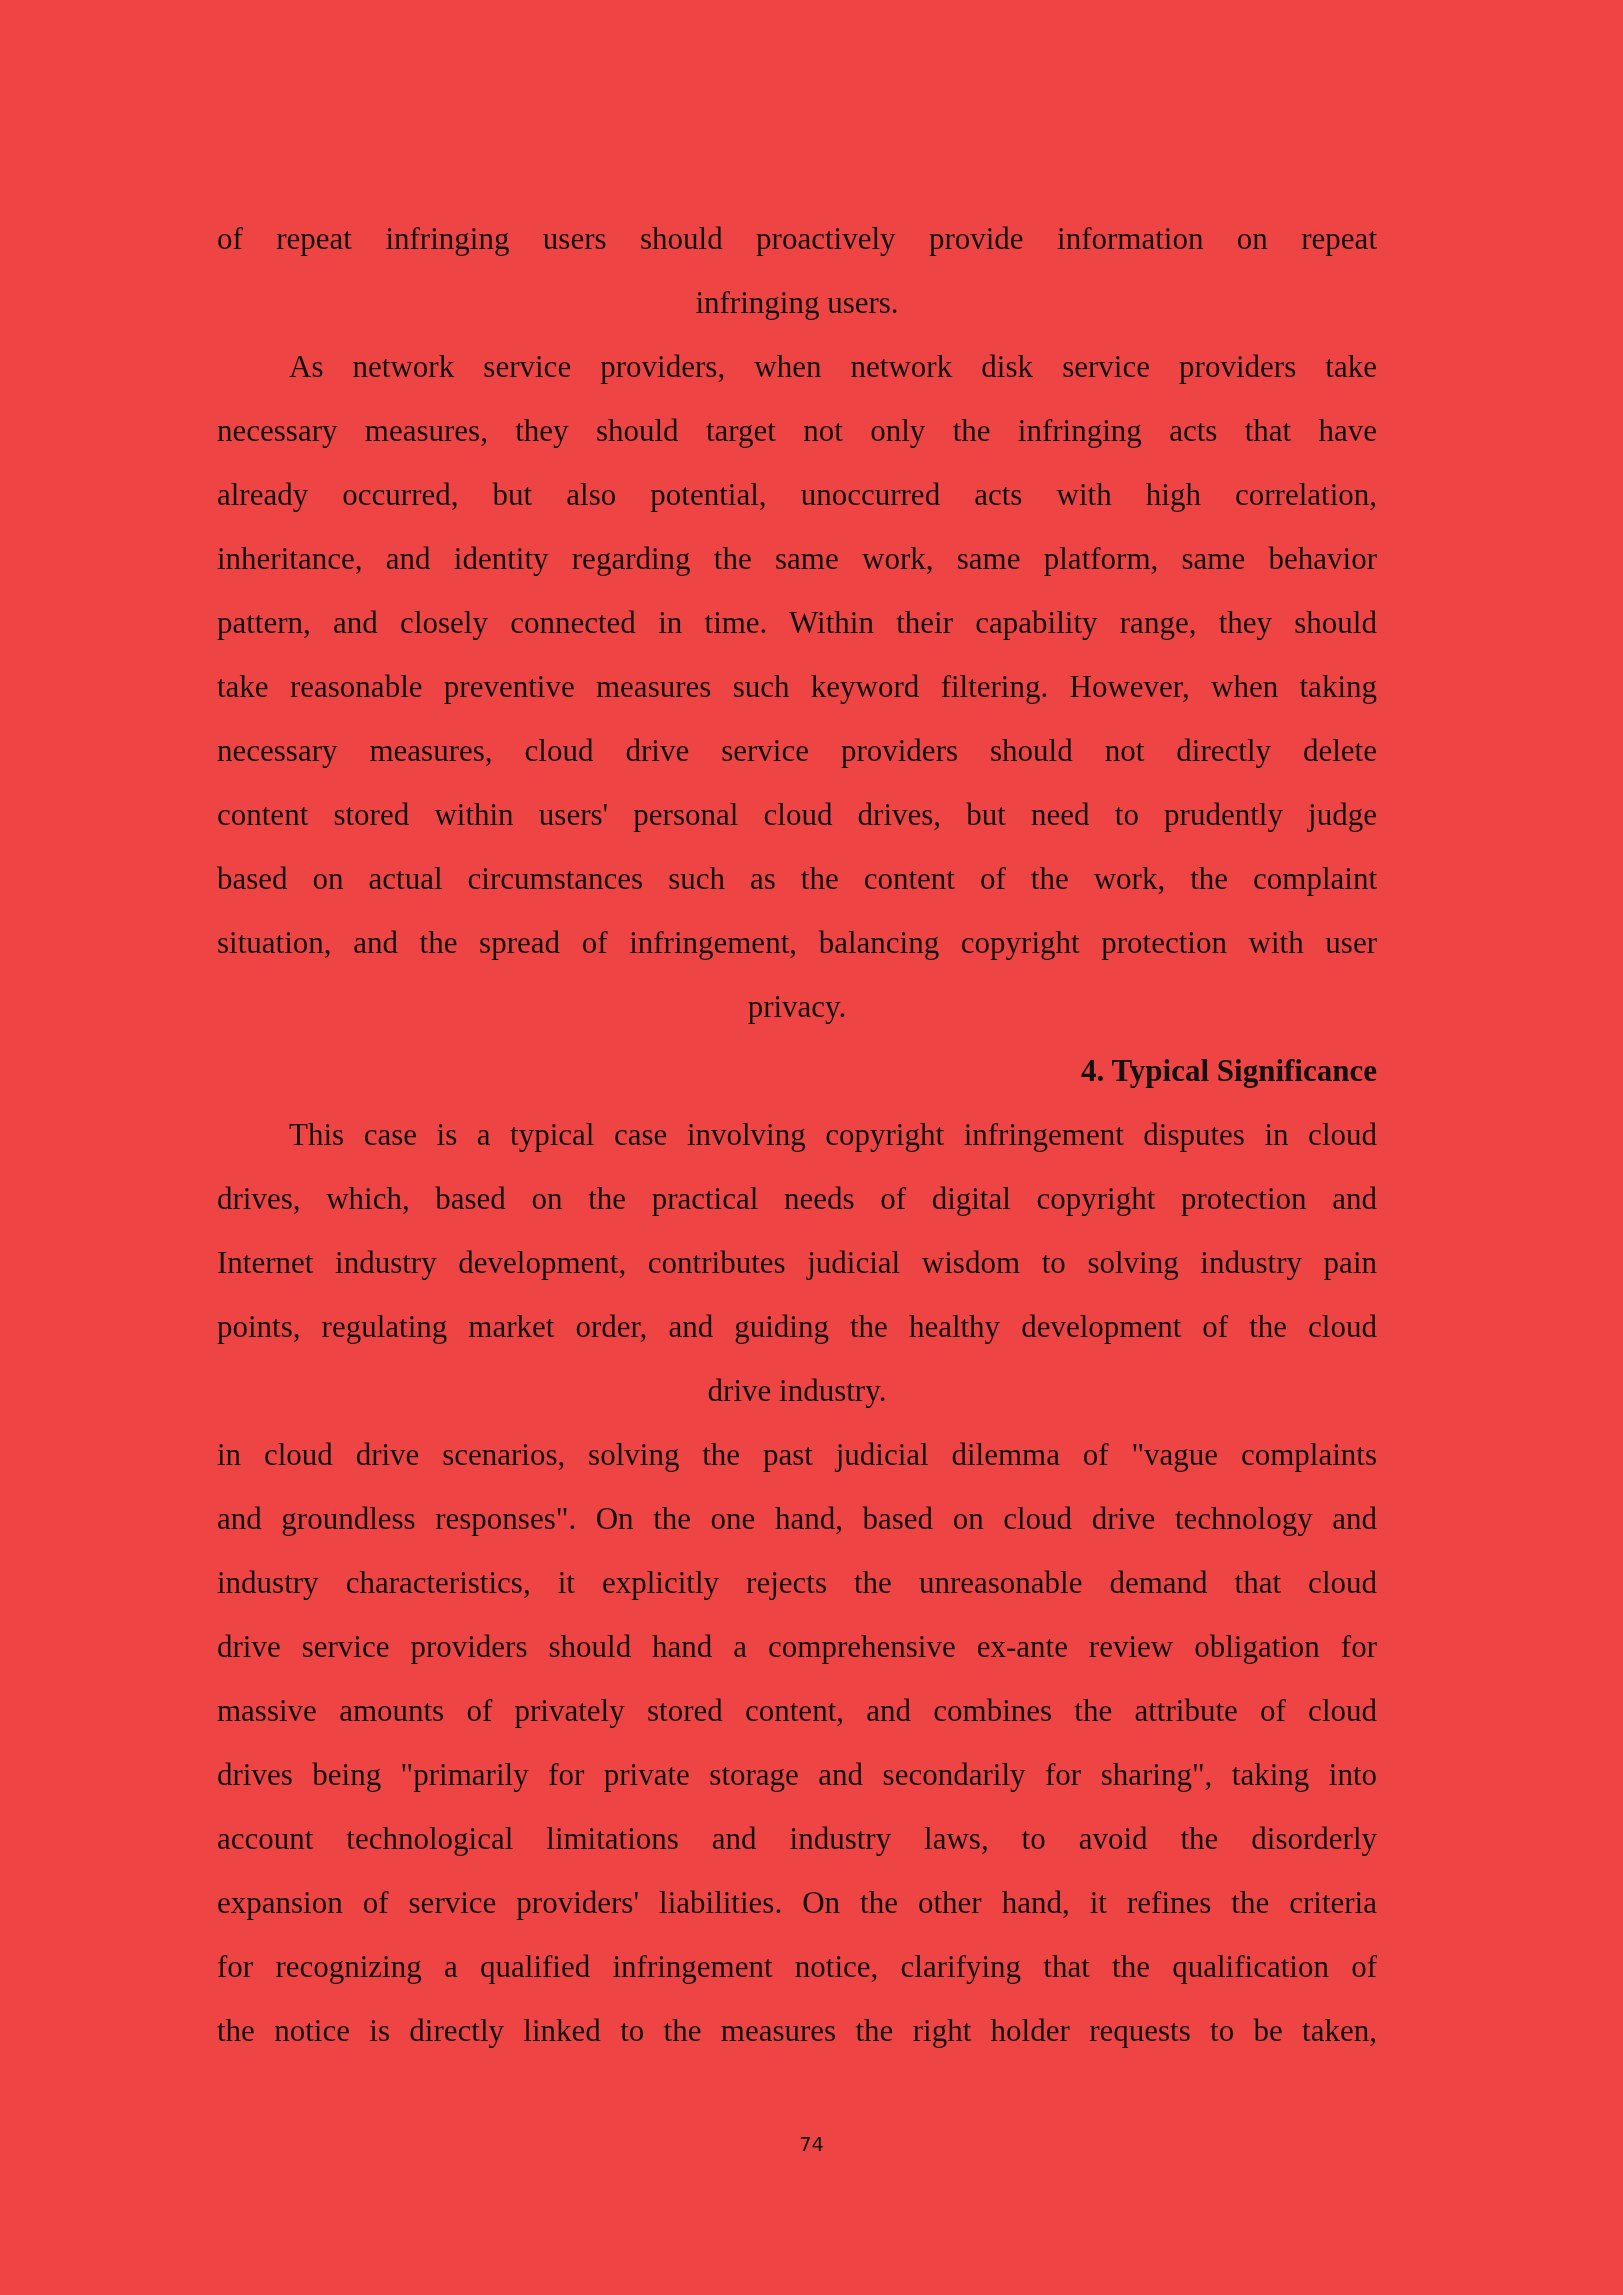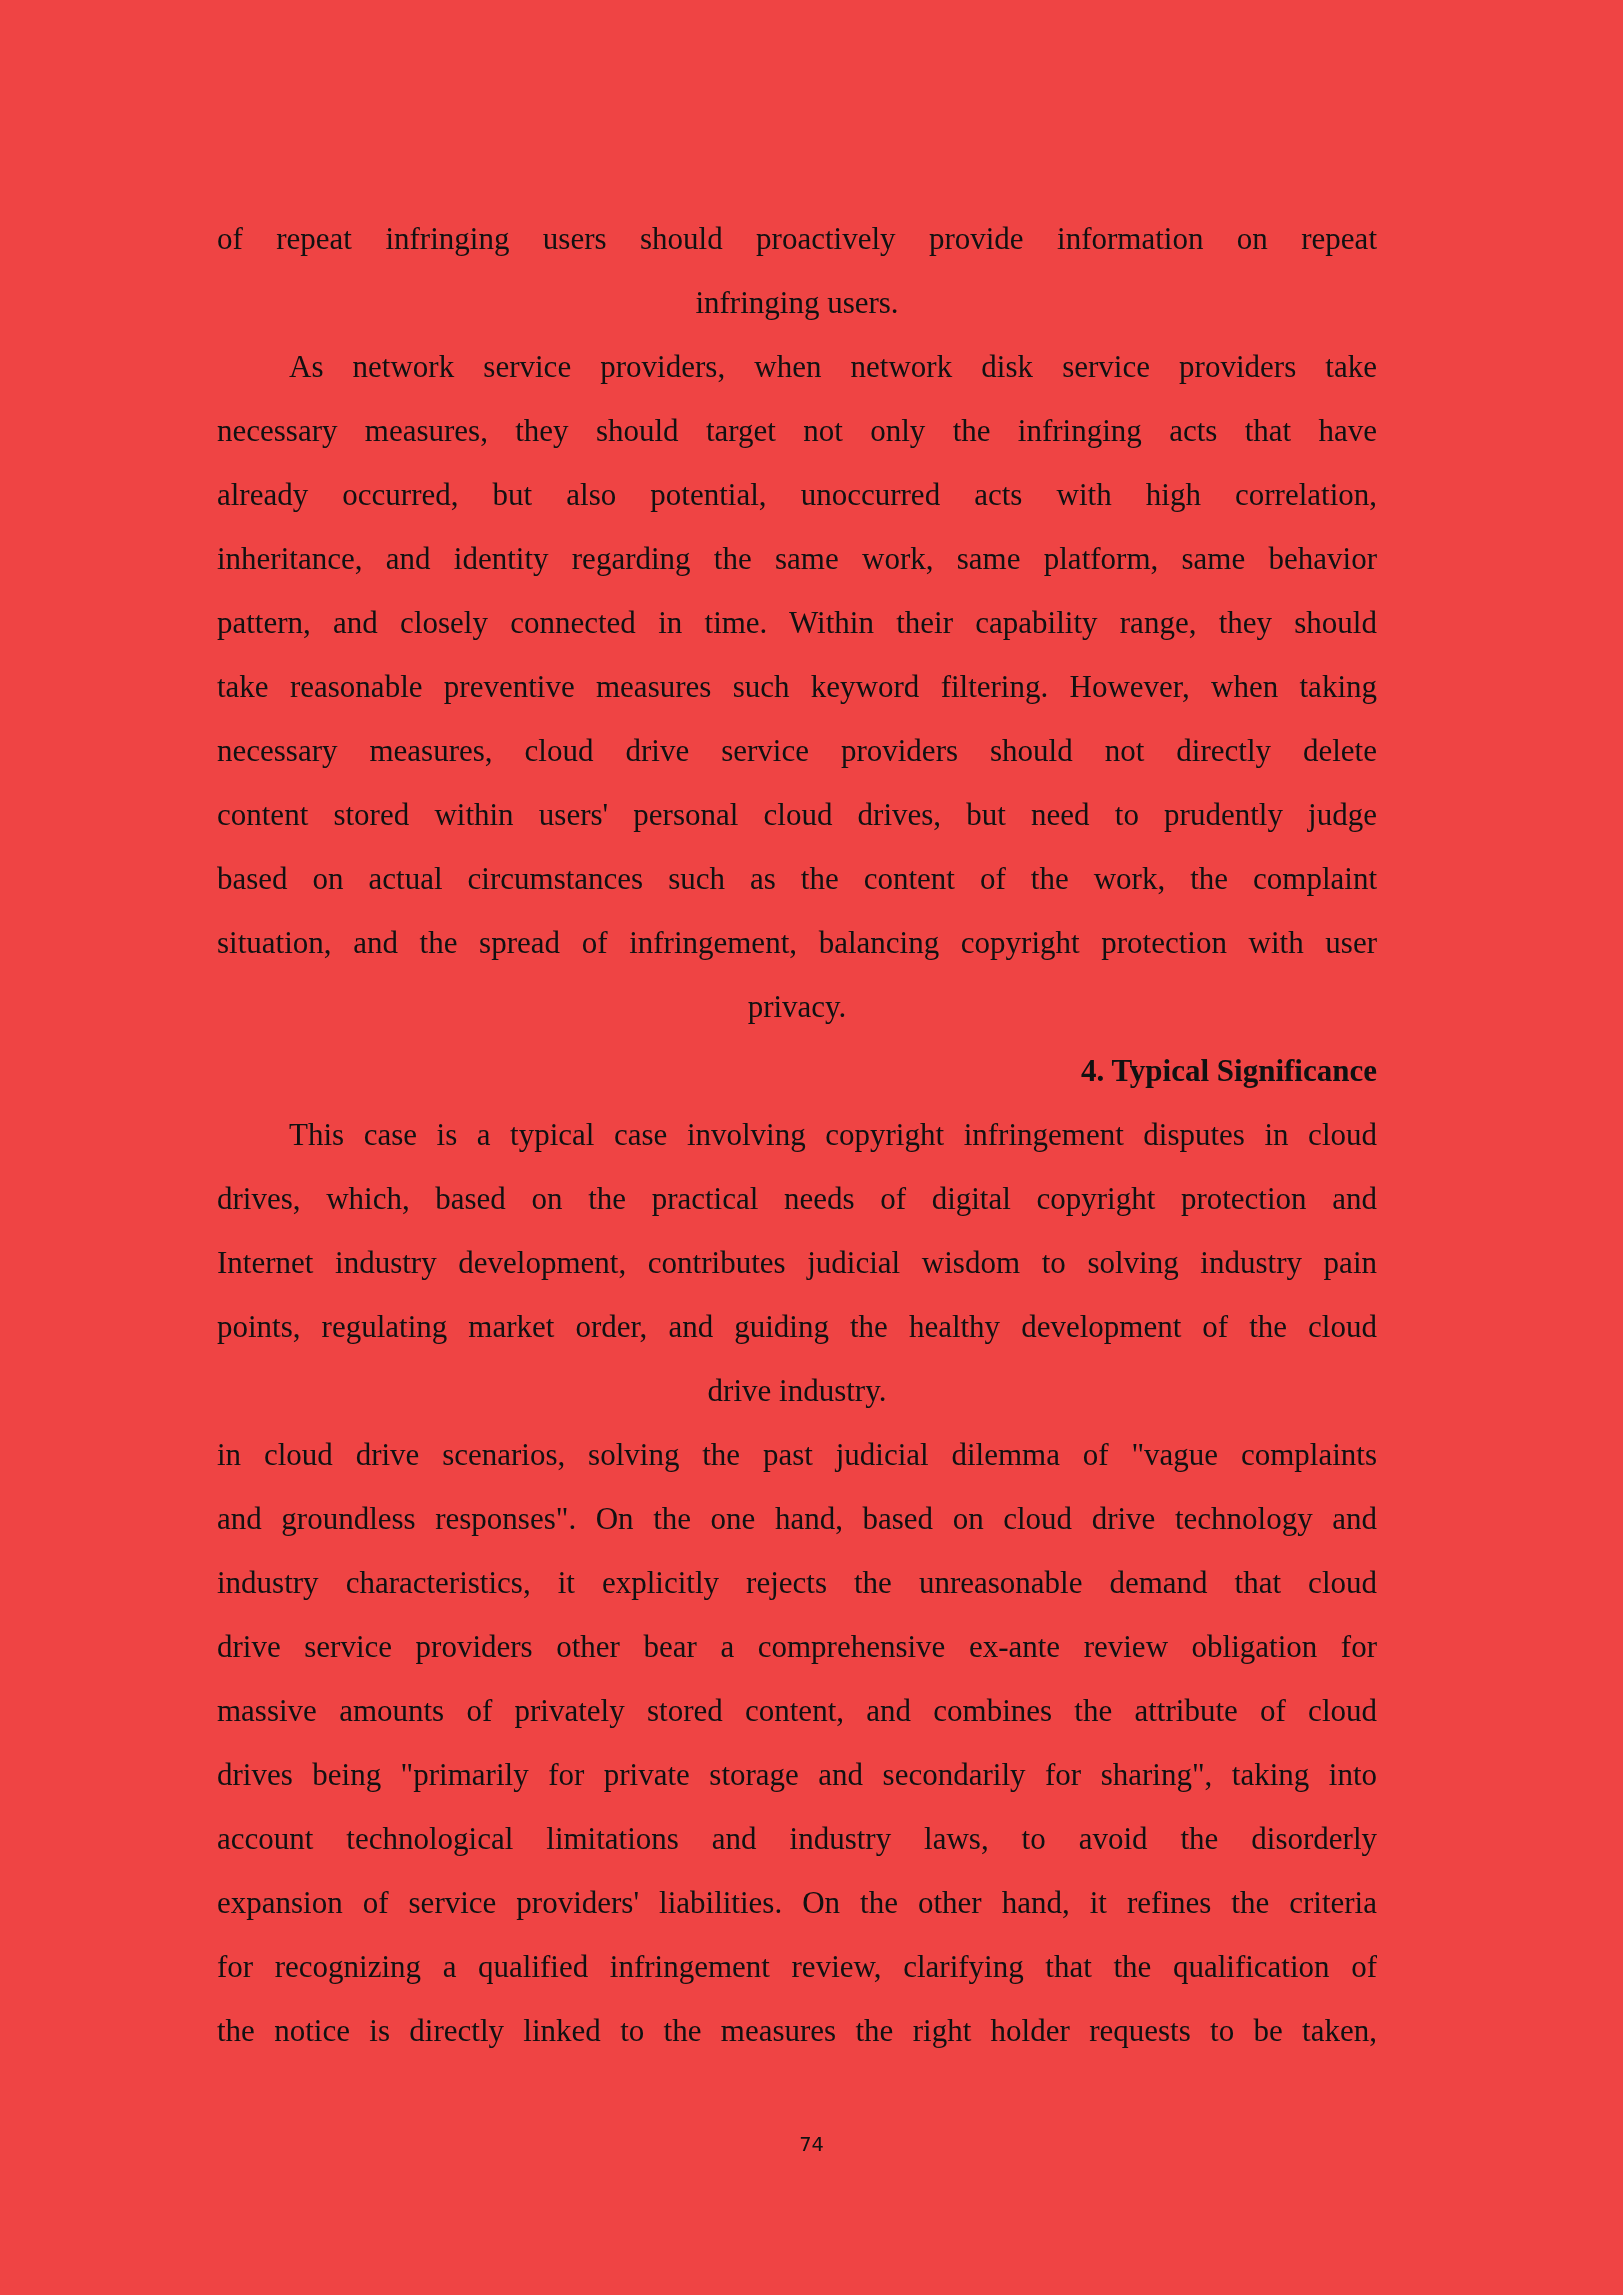--- a/index.html
+++ b/index.html
@@ -98,26 +98,26 @@
       <span class="line full">drives, which, based on the practical needs of digital copyright protection and</span>
       <span class="line full">Internet industry development, contributes judicial wisdom to solving industry pain</span>
       <span class="line full">points, regulating market order, and guiding the healthy development of the cloud</span>
       <span class="line last">drive industry.</span>
     </div>
 
     <div>
       <span class="line full">in cloud drive scenarios, solving the past judicial dilemma of "vague complaints</span>
       <span class="line full">and groundless responses". On the one hand, based on cloud drive technology and</span>
       <span class="line full">industry characteristics, it explicitly rejects the unreasonable demand that cloud</span>
-      <span class="line full">drive service providers other bear a comprehensive ex-ante review obligation for</span>
+      <span class="line full">drive service providers should hand a comprehensive ex-ante review obligation for</span>
       <span class="line full">massive amounts of privately stored content, and combines the attribute of cloud</span>
       <span class="line full">drives being "primarily for private storage and secondarily for sharing", taking into</span>
       <span class="line full">account technological limitations and industry laws, to avoid the disorderly</span>
       <span class="line full">expansion of service providers' liabilities. On the other hand, it refines the criteria</span>
-      <span class="line full">for recognizing a qualified infringement review, clarifying that the qualification of</span>
+      <span class="line full">for recognizing a qualified infringement notice, clarifying that the qualification of</span>
       <span class="line full">the notice is directly linked to the measures the right holder requests to be taken,</span>
     </div>
 
   </div>
 
   <div class="page-number">74</div>
 </div>
 
 
 </body></html>

